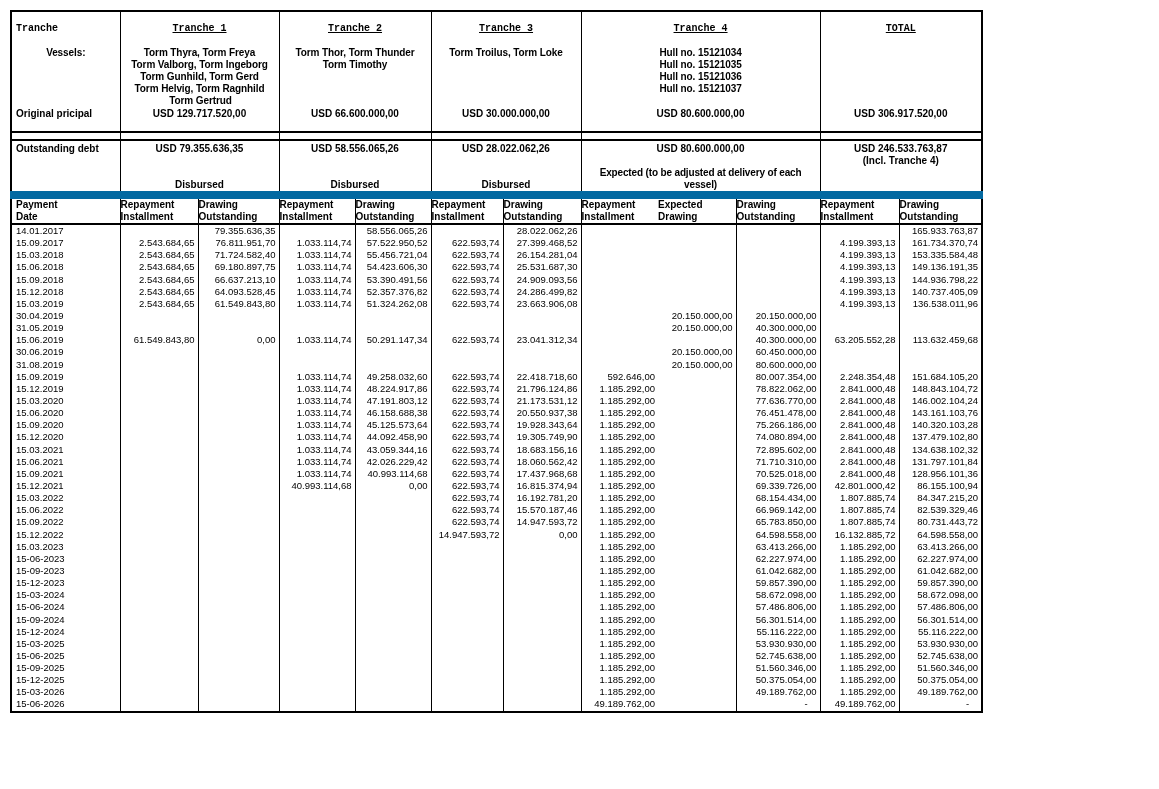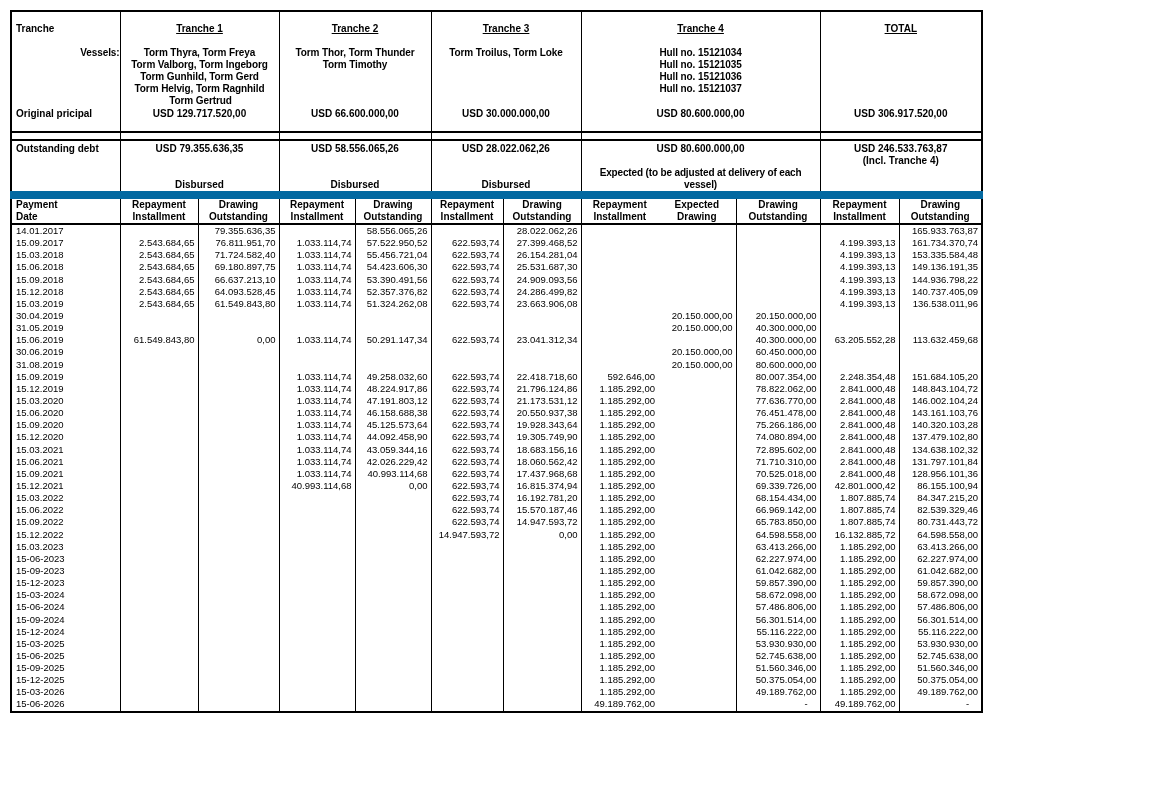--- a/index.html
+++ b/index.html
@@ -10,30 +10,30 @@
   th, td { margin:0; padding:0; vertical-align:top; font-weight:normal; overflow:visible; }
 
   
   .br { border-right:1px solid #000; }
 
   
   thead th, thead td { font-weight:bold; font-size:10px; }
   .block1 th { border-bottom:2px solid #000; }
   .sep td   { height:6px; border-bottom:2px solid #000; }
   .block3 th{ border-bottom:8px solid #0369a1; }
-  .colhead th { height:24px; border-bottom:2px solid #000; line-height:12px; text-align:center; vertical-align:top; }
+  .colhead th { height:24px; border-bottom:2px solid #000; line-height:12px; text-align:left; vertical-align:top; }
   .colhead th.left { text-align:left; padding-left:4px; }
 
   .stack1 { height:108px; display:flex; flex-direction:column; padding-top:11px; }
-  .z-title { line-height:12px; text-align:center; }
+  .z-title { line-height:12px; text-align:center;font-family:Liberation Mono, monospace; }
   .z-title.u { text-decoration:underline; }
   .z-title.left { text-align:left; padding-left:4px; }
   .z-vessels { flex:1; margin-top:12px; line-height:12px; letter-spacing:-0.1px; }
   .z-vessels div { text-align:center; }
-  .z-vessels.left div { text-align:right; padding-left:0; }
+  .z-vessels.left div { text-align:center; padding-left:0; }
   .v-left-last div:last-child { text-align:center; padding-left:2px; }
   .z-principal { line-height:12px; text-align:center; padding-bottom:11px; }
   .z-principal.left { text-align:left; padding-left:4px; }
 
   .stack3 { height:48px; display:flex; flex-direction:column; padding-top:2px; }
   .z-debt { line-height:12px; text-align:center; }
   .z-debt.left { text-align:left; padding-left:4px; }
   .z-status { margin-top:auto; line-height:12px; text-align:center; }
   .z-note { letter-spacing:-0.15px; }
 

